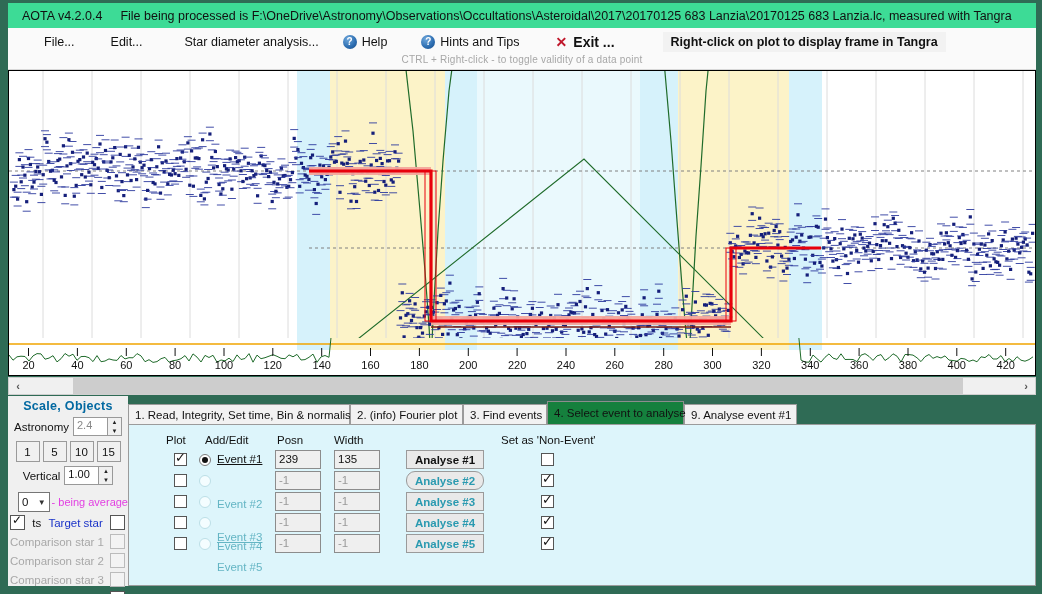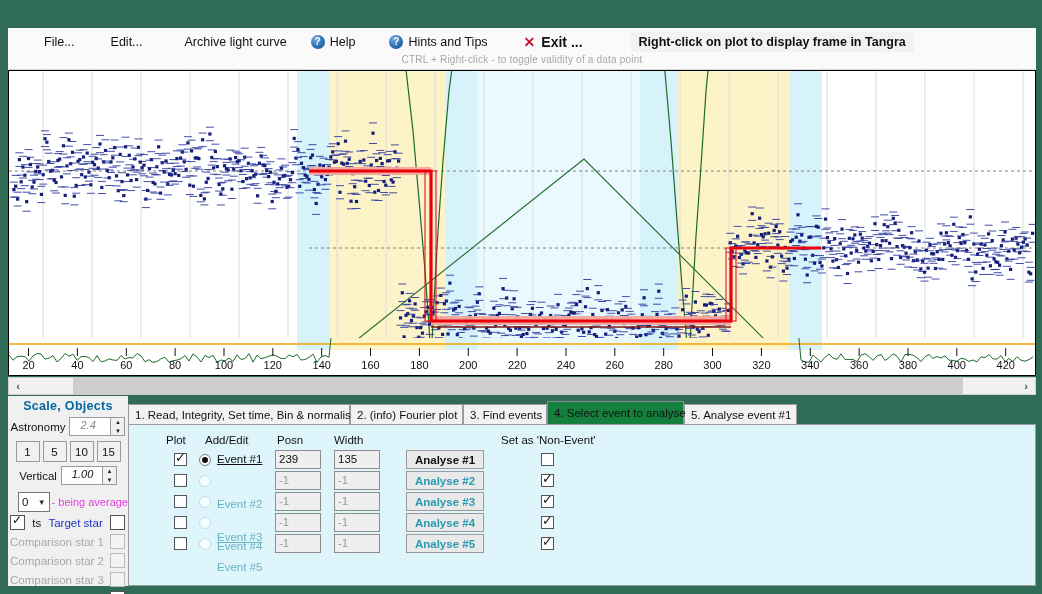--- a/index.html
+++ b/index.html
@@ -141,21 +141,21 @@
     display: flex; align-items: center; justify-content: center;
     gap: 4px; margin-top: 4px;
   }
   .lp-label { font-size: 11.5px; color: #111; }
   .spin-box {
     display: flex; align-items: stretch;
     border: 1px solid #999; background: #fff; height: 17px;
   }
   .spin-val {
     width: 30px; font-size: 11px; color: #888;
-    padding-left: 10px; line-height: 15px; background: #fff; font-style: italic;
+    padding-left: 3px; line-height: 15px; background: #fff;
   }
   .spin-val.dark { color: #111; }
   .spin-btns {
     width: 13px; display: flex; flex-direction: column;
     border-left: 1px solid #999; background: #f0f0f0;
   }
   .spin-btns i {
     flex: 1; display: flex; align-items: center; justify-content: center;
     font-size: 6px; color: #222; font-style: normal;
   }
@@ -273,26 +273,30 @@
     display: flex; align-items: center; justify-content: center;
     color: #2a9ab0;
   }
   .abtn.first { color: #111; }
 </style>
 </head>
 <body>
 
 <div id="app">
 
+  <div class="titlebar">
+    <span class="title-version">AOTA v4.2.0.4</span>
+    <span class="title-file">File being processed is F:\OneDrive\Astronomy\Observations\Occultations\Asteroidal\2017\20170125 683 Lanzia\20170125 683 Lanzia.lc, measured with Tangra</span>
+  </div>
 
   <div class="menubar">
     <div class="menu-row">
       <div class="menu-item m-file">File...</div>
       <div class="menu-item m-edit">Edit...</div>
-      <div class="menu-item m-arch">Archive light curve</div>
+      <div class="menu-item m-star">Star diameter analysis...</div>
       <div class="menu-item m-help">
         <span class="q-icon">?</span>
         <span>Help</span>
       </div>
       <div class="menu-item m-hints">
         <span class="q-icon">?</span>
         <span>Hints and Tips</span>
       </div>
       <div class="menu-item m-exit">
         <span class="x-glyph">✕</span>
@@ -2206,21 +2210,21 @@
       <div class="tab" style="width: 113px;">
         <span>2. (info)  Fourier plot</span>
       </div>
       <div class="tab" style="width: 84px;">
         <span>3. Find events</span>
       </div>
       <div class="tab active" style="width: 137px;">
         <span>4. Select event to analyse</span>
       </div>
       <div class="tab" style="width: 113px;">
-        <span>5. Analyse event #1</span>
+        <span>9. Analyse event #1</span>
       </div>
     </div>
 
   <div class="mainpanel">
     <div class="hdr" style="left:37px; top:9px;">Plot</div>
     <div class="hdr" style="left:76px; top:9px;">Add/Edit</div>
     <div class="hdr" style="left:148px; top:9px;">Posn</div>
     <div class="hdr" style="left:205px; top:9px;">Width</div>
     <div class="hdr" style="left:372px; top:9px;">Set as 'Non-Event'</div>
 
@@ -2230,21 +2234,21 @@
         <div class="ev-label active" style="left: 88px; top: 28px; text-decoration: underline;">Event #1</div>
         <div class="txtbox" style="left: 146px; top: 25px;">239</div>
         <div class="txtbox" style="left: 205px; top: 25px;">135</div>
         <div class="abtn first" style="left: 277px; top: 25px;">Analyse #1</div>
         <div class="cbm" style="left: 412px; top: 28px;"></div>
         <div class="cbm" style="left: 45px; top: 49px;"></div>
         <div class="radio dis" style="left: 70px; top: 50px;"></div>
         <div class="ev-label inact" style="left: 88px; top: 49px;">Event #2</div>
         <div class="txtbox dim" style="left: 146px; top: 46px;">-1</div>
         <div class="txtbox dim" style="left: 205px; top: 46px;">-1</div>
-        <div class="abtn" style="left: 277px; top: 46px;">Analyse #2</div>
+        <div class="abtn" style="left: 277px; top: 46px; border-radius: 9px;">Analyse #2</div>
         <div class="cbm checked" style="left: 412px; top: 49px;"></div>
         <div class="cbm" style="left: 45px; top: 70px;"></div>
         <div class="radio dis" style="left: 70px; top: 71px;"></div>
         <div class="ev-label inact" style="left: 88px; top: 82px; text-decoration: underline;">Event #3</div>
         <div class="txtbox dim" style="left: 146px; top: 67px;">-1</div>
         <div class="txtbox dim" style="left: 205px; top: 67px;">-1</div>
         <div class="abtn" style="left: 277px; top: 67px;">Analyse #3</div>
         <div class="cbm checked" style="left: 412px; top: 70px;"></div>
         <div class="cbm" style="left: 45px; top: 91px;"></div>
         <div class="radio dis" style="left: 70px; top: 92px;"></div>

